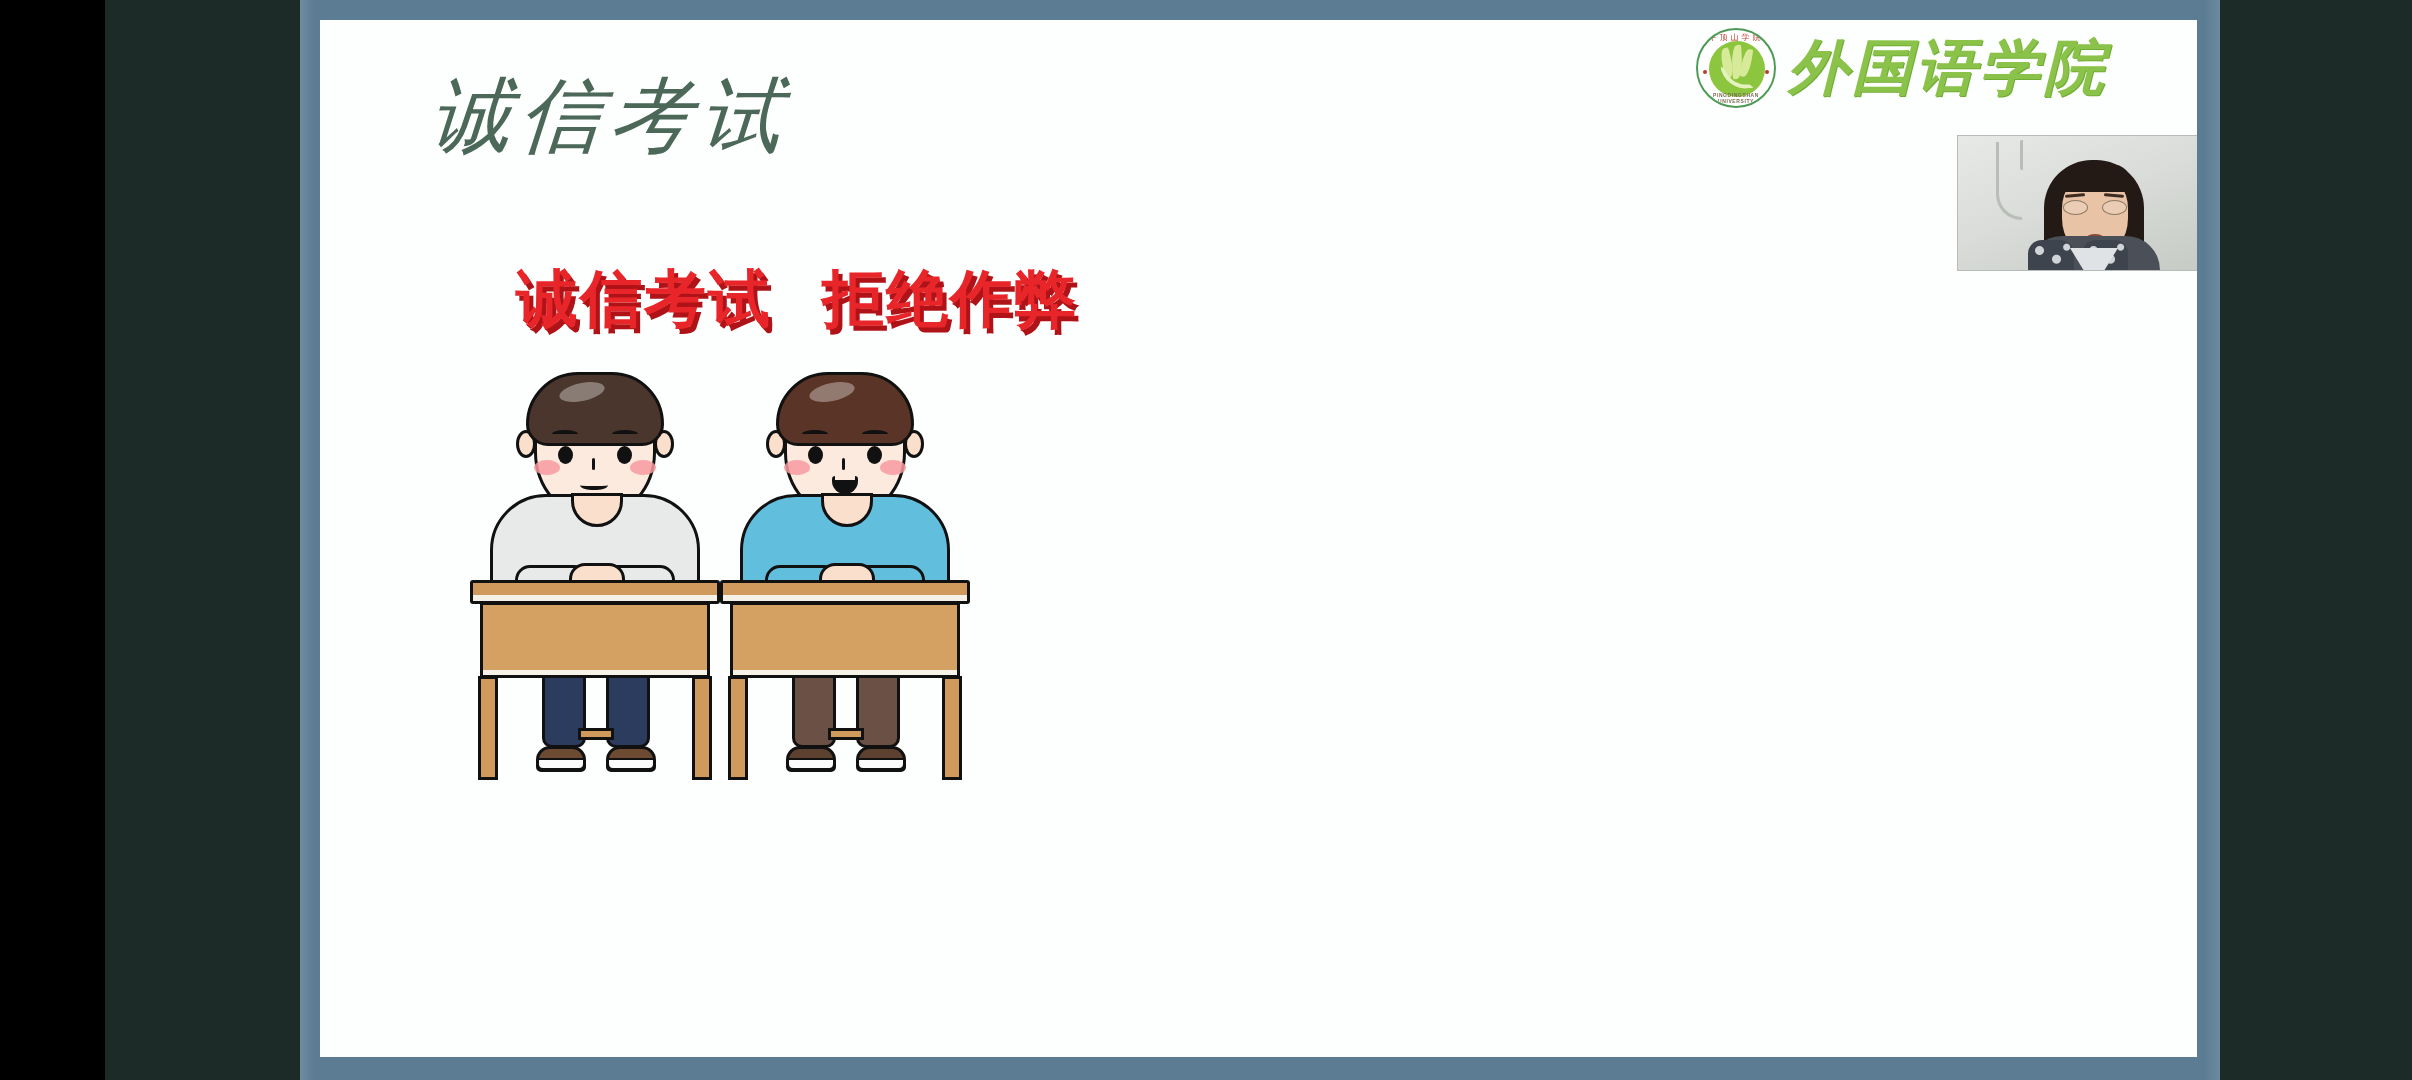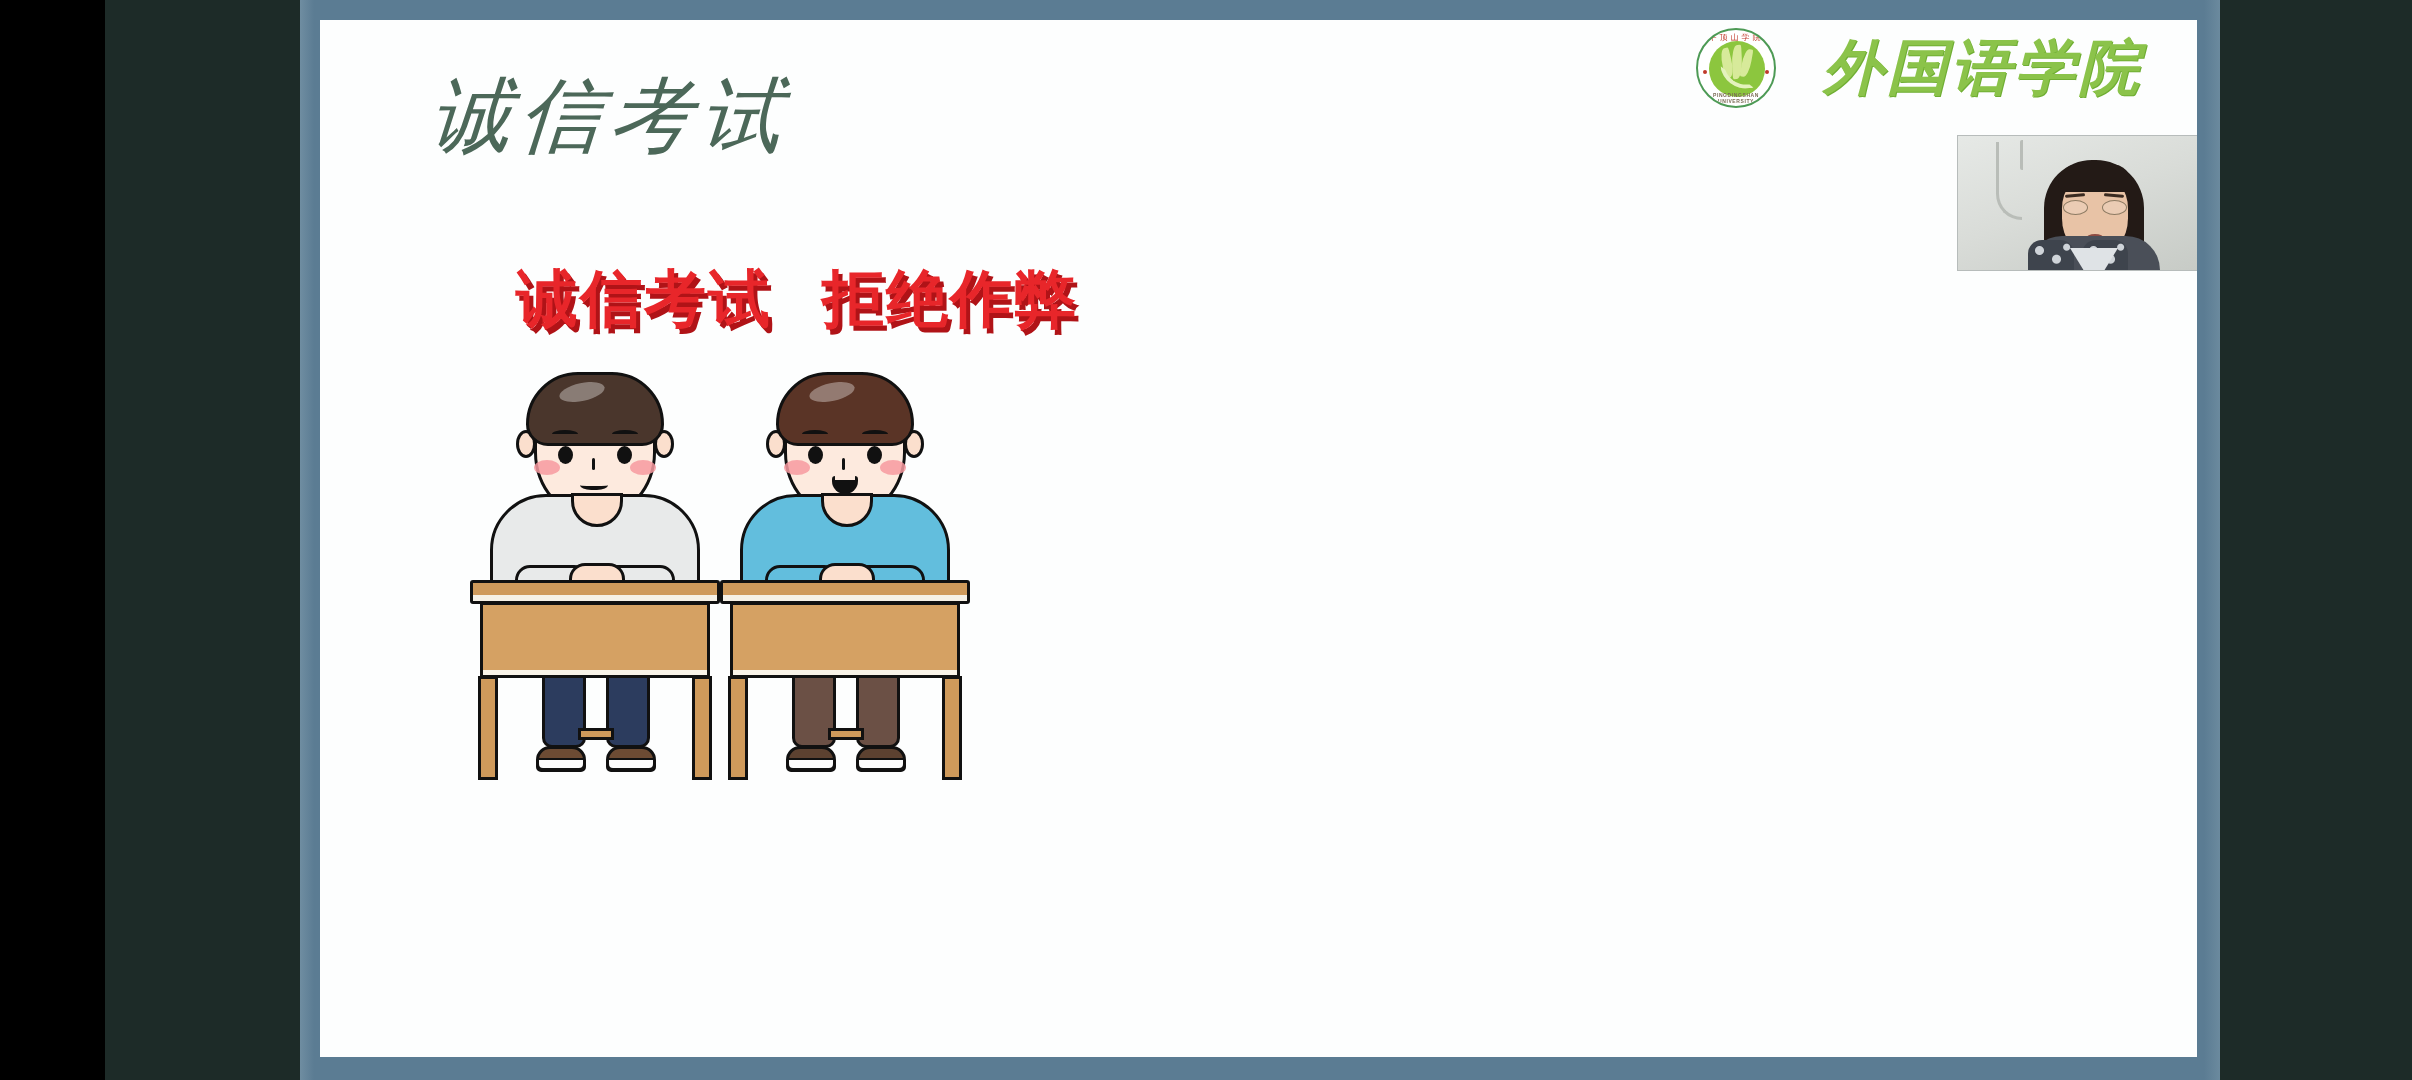--- a/index.html
+++ b/index.html
@@ -123,21 +123,21 @@
     font-weight:bold;
   }
   .logo-seal .dot {
     position:absolute;
     width:4px; height:4px; border-radius:50%;
     background:#c0392b;
   }
   .logo-seal .dot.d1 { left:5px;  top:40px; }
   .logo-seal .dot.d2 { right:5px; top:40px; }
 
-  .logo-text { display:flex; flex-direction:column; justify-content:center;margin-left:35px; }
+  .logo-text { display:flex; flex-direction:column; justify-content:center; }
   .logo-cn {
     font-family:"Liberation Serif", serif;
     font-size:60px;
     font-weight:700;
     font-style:italic;
     color:#8bc34a;
     letter-spacing:4px;
     line-height:1.0;
     white-space:nowrap;
     text-shadow:1px 1px 0 #6fae33;

